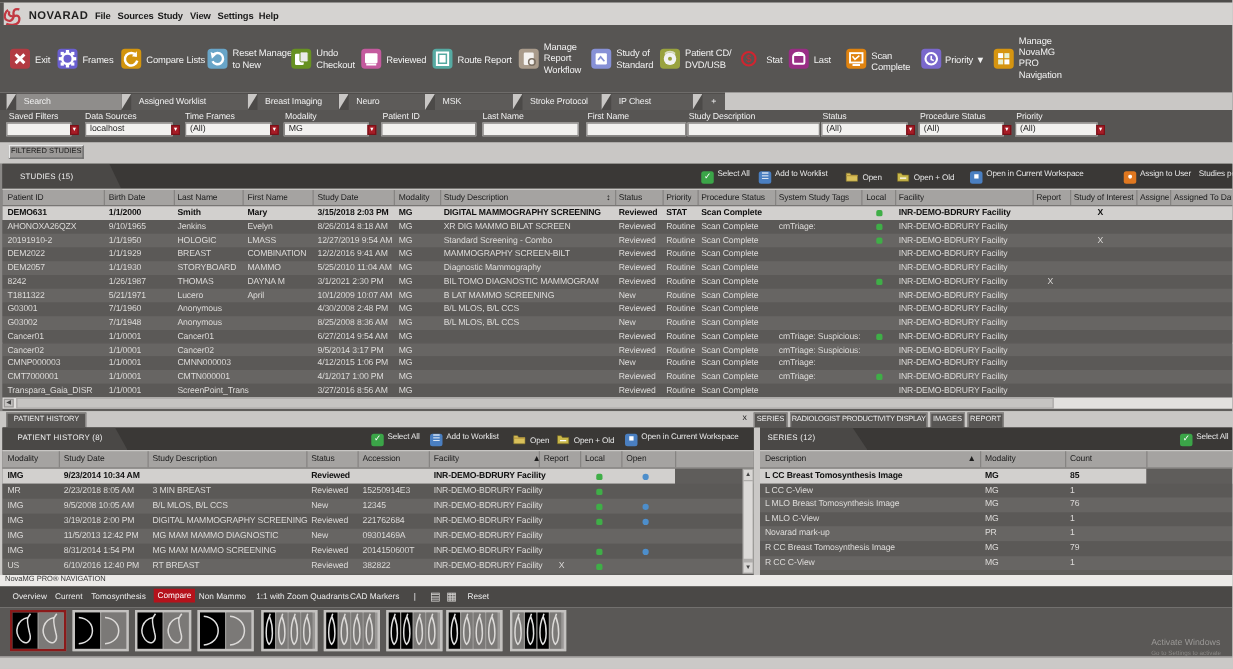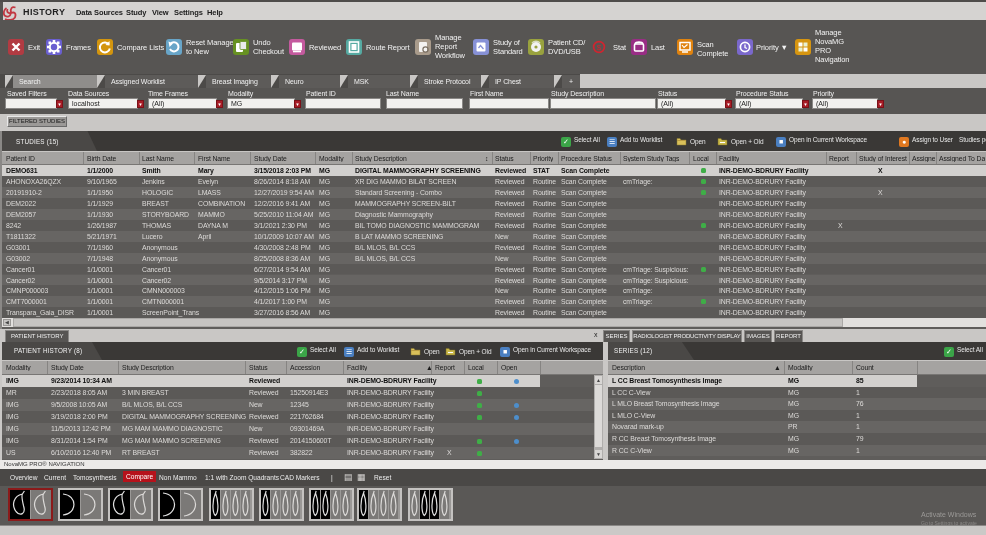--- a/index.html
+++ b/index.html
@@ -46,22 +46,22 @@
 
 <div class="abs" id="menubar">
   <div class="abs" style="left:0;top:0;width:3px;height:20px;background:#565452"></div>
   <svg class="abs" style="left:2px;top:2px" width="18" height="18" viewBox="0 0 18 18">
     <g stroke="#c23842" fill="none" stroke-width="1.8">
       <path d="M9 9 C8 4,10 2.5,13.5 3.5 M9 9 C12.5 7.5,14.5 9.5,13 13.5 C11 16.5,6 16.5,3 15"></path>
       <path d="M9 9 C8 13,5.5 13.5,2.5 11.5 C1 9,2 5.5,4.5 4"></path>
       <path d="M9 9 C5.5 9.5,4.5 7.5,5.5 5"></path>
     </g>
   </svg>
-  <span id="novaradtxt">HISTORY</span>
-  <span class="mi" style="left:76px">Data</span>
+  <span id="novaradtxt">NOVARAD</span>
+  <span class="mi" style="left:76px">File</span>
   <span class="mi" style="left:94px">Sources</span>
   <span class="mi" style="left:126px">Study</span>
   <span class="mi" style="left:152px">View</span>
   <span class="mi" style="left:174px">Settings</span>
   <span class="mi" style="left:207px">Help</span>
 </div>
 
 <div class="abs" id="toolbar">
   <div class="tbtn" style="left:8px;background:#b23b42">
       <svg class="tglyph" width="16" height="16" viewBox="0 0 16 16">

